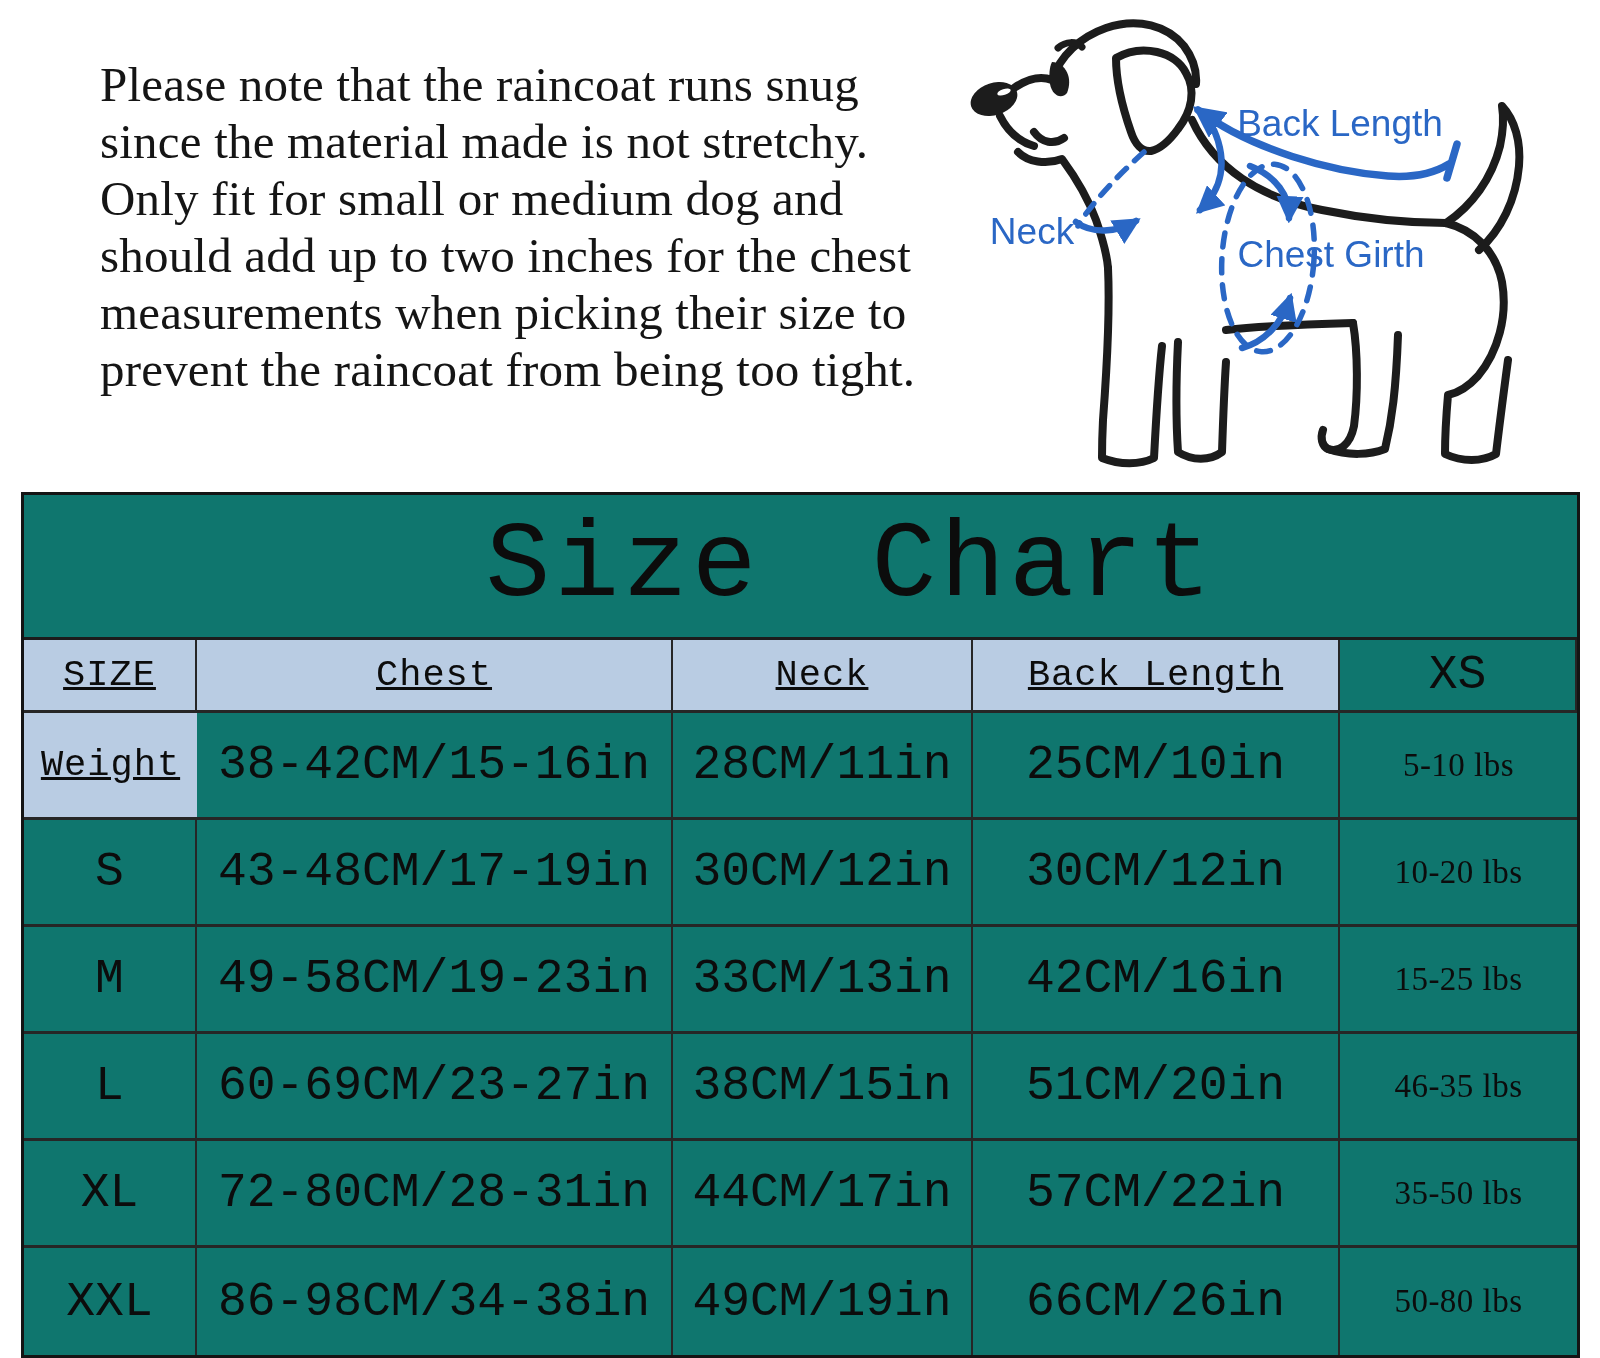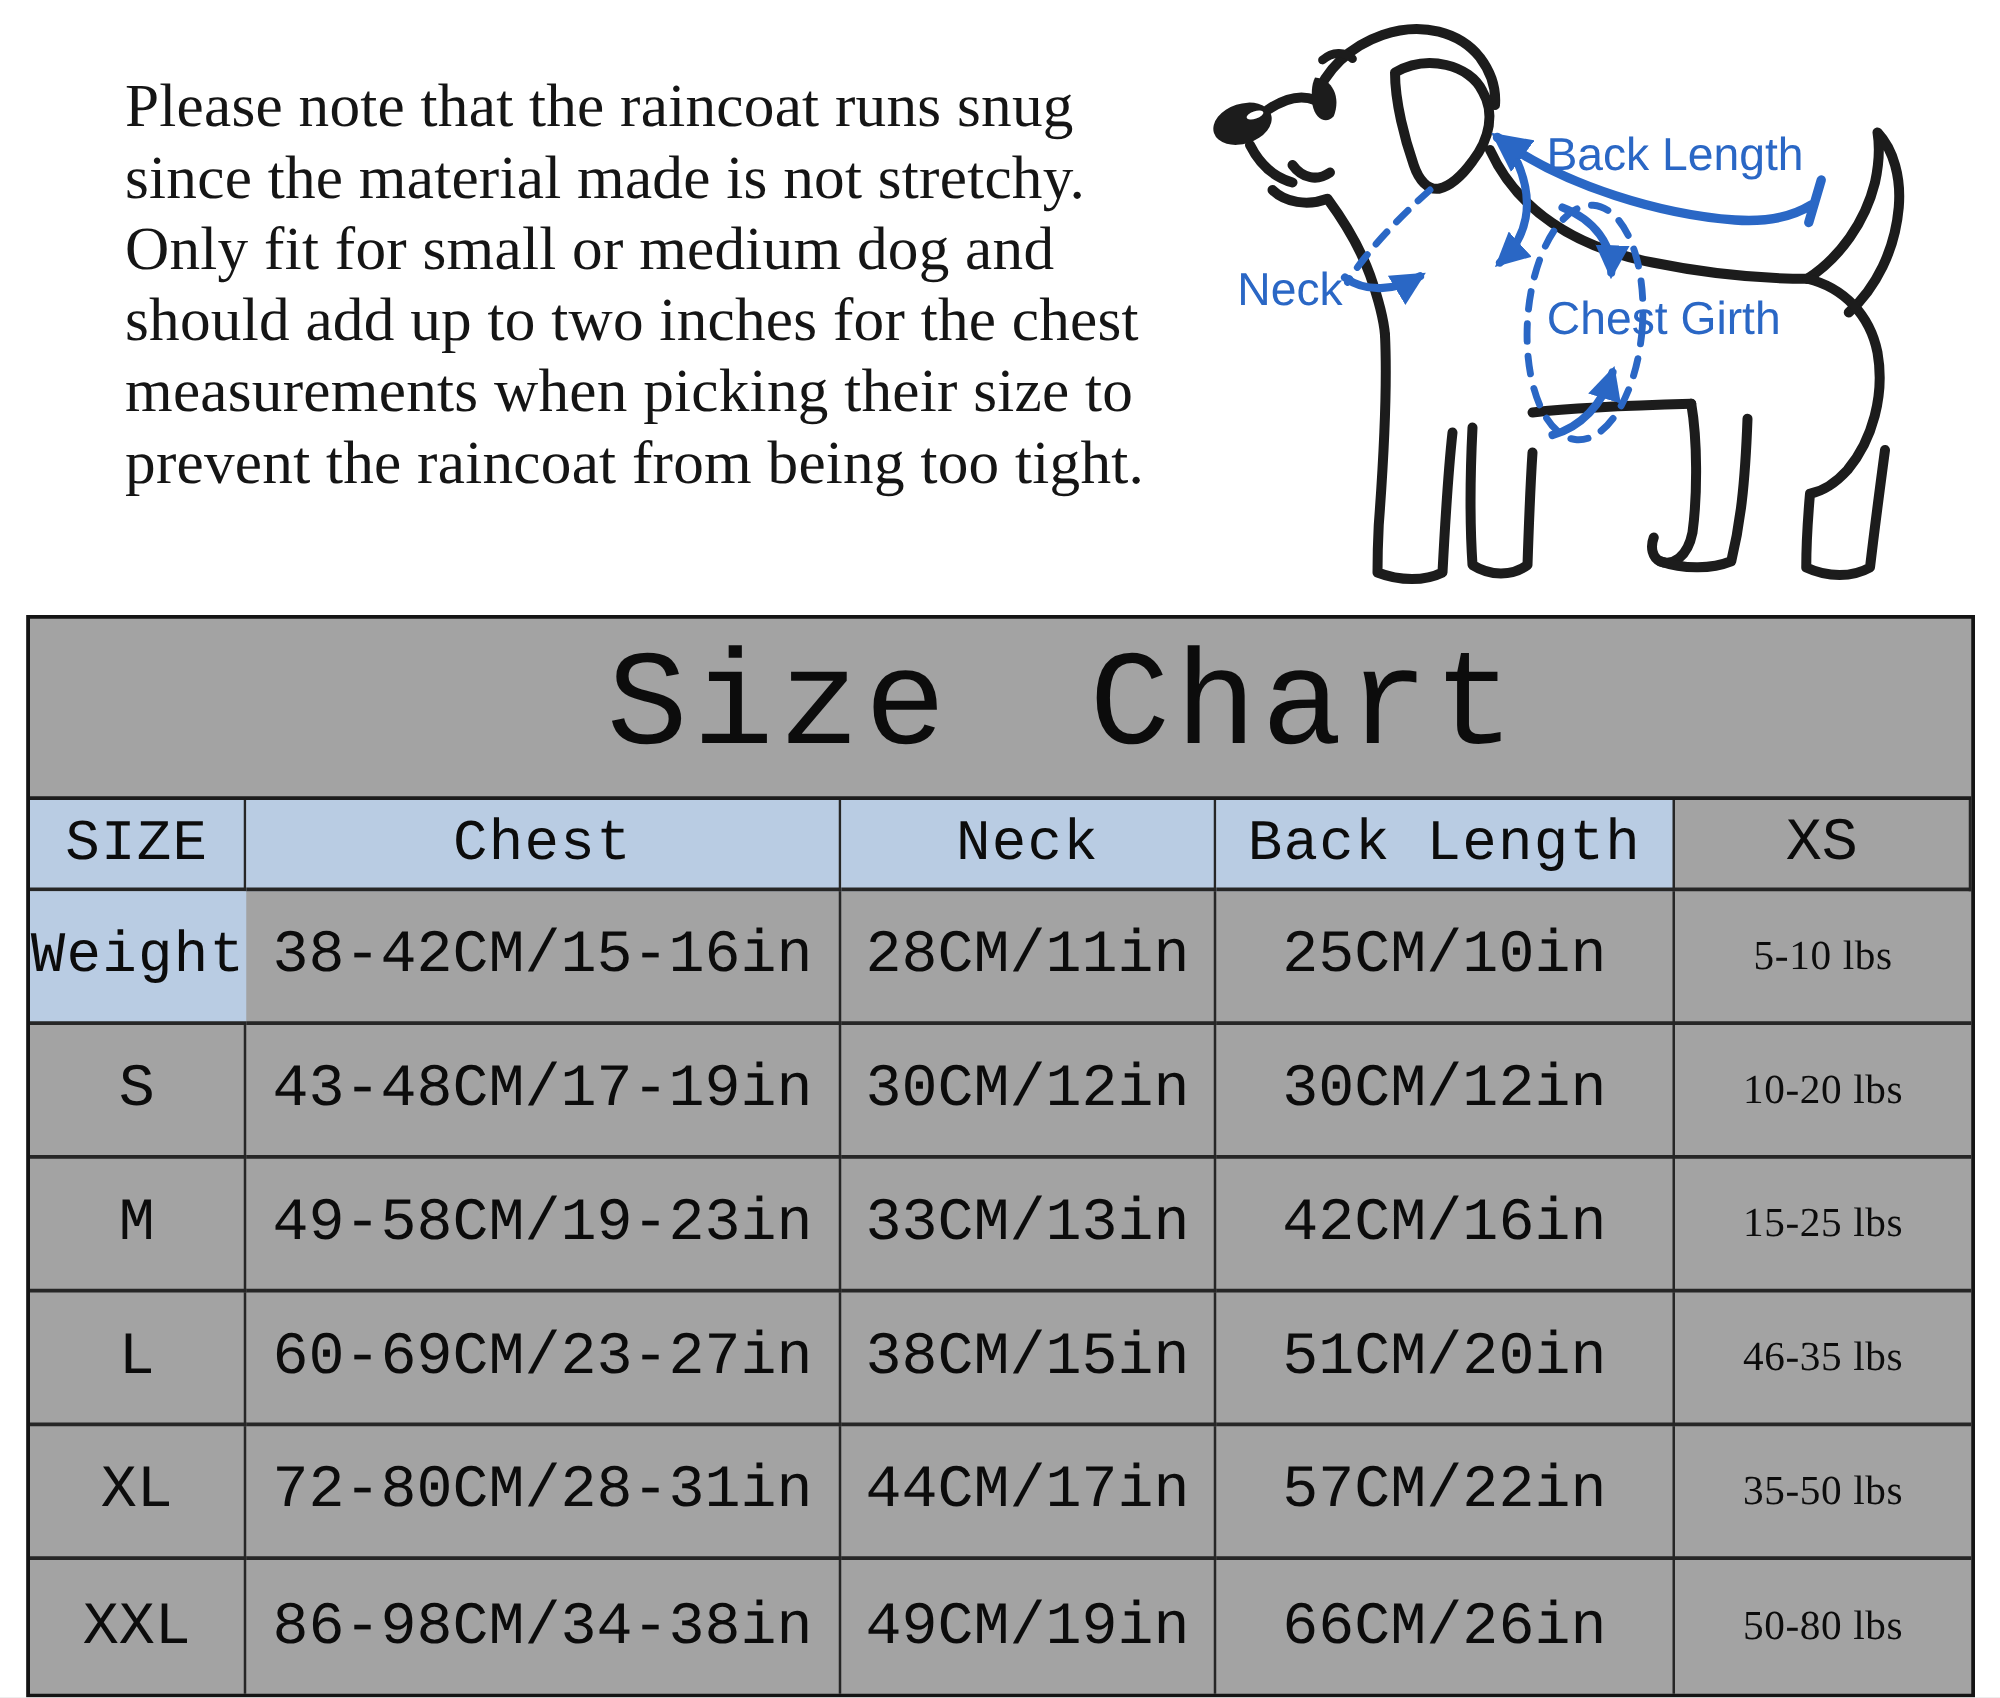--- a/index.html
+++ b/index.html
@@ -20,21 +20,21 @@
   
   .figure{position:absolute;left:930px;top:0;width:670px;height:480px;}
   .figure svg{width:100%;height:100%;display:block;}
   
   .tbl{
     position:absolute;left:21px;top:492px;width:1559px;height:866px;
     box-sizing:border-box;border:3px solid #141414;
     display:grid;
     grid-template-columns:173px 476px 300px 367px 237px;
     grid-template-rows:145px 73px repeat(6,107px);
-    background:#a3a3a3;
+    background:#0f766e;
   }
   .tbl .title{
     grid-column:1/-1;
     display:flex;align-items:center;justify-content:center;
     font-family:"Liberation Mono", monospace;
     font-size:108px;letter-spacing:4px;word-spacing:42px;
     color:#0c0c0c;
     border-bottom:3px solid #1c1c1c;
     text-indent:100px;
     white-space:nowrap;
@@ -44,21 +44,21 @@
     border-right:2px solid #262626;
     border-bottom:3px solid #262626;
     font-family:"Liberation Mono", monospace;
     font-size:48px;color:#0c0c0c;
     white-space:nowrap;overflow:hidden;
   }
   .cell.last-col{border-right:none;}
   .cell.last-row{border-bottom:none;}
   .cell.hdr{
     background:#b9cce3;
-    font-size:46px;letter-spacing:1px;
+    font-size:37px;letter-spacing:1px;text-decoration:underline;
   }
   .cell.weight{
     font-family:"Liberation Serif", serif;
     font-size:33px;letter-spacing:0.5px;
   }
 </style>
 </head>
 <body>
 
 <div class="page">

